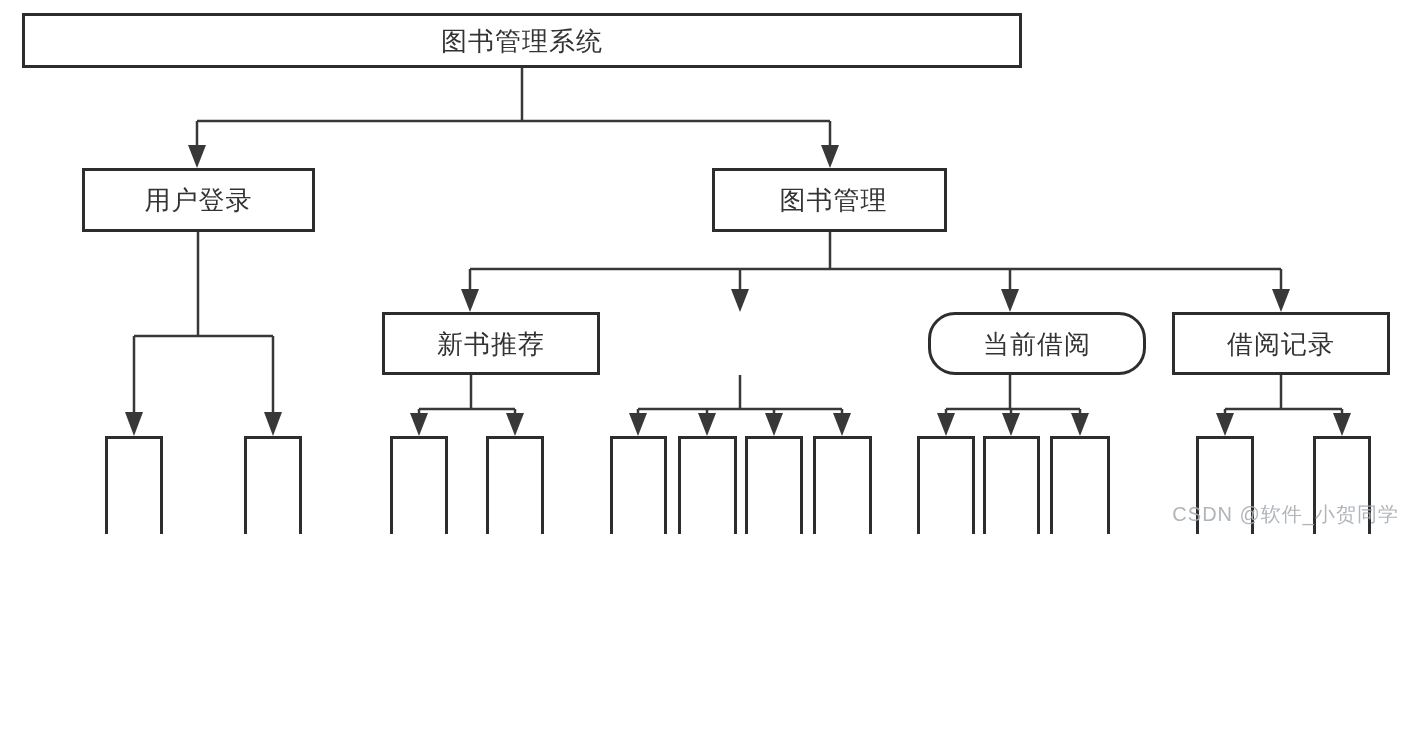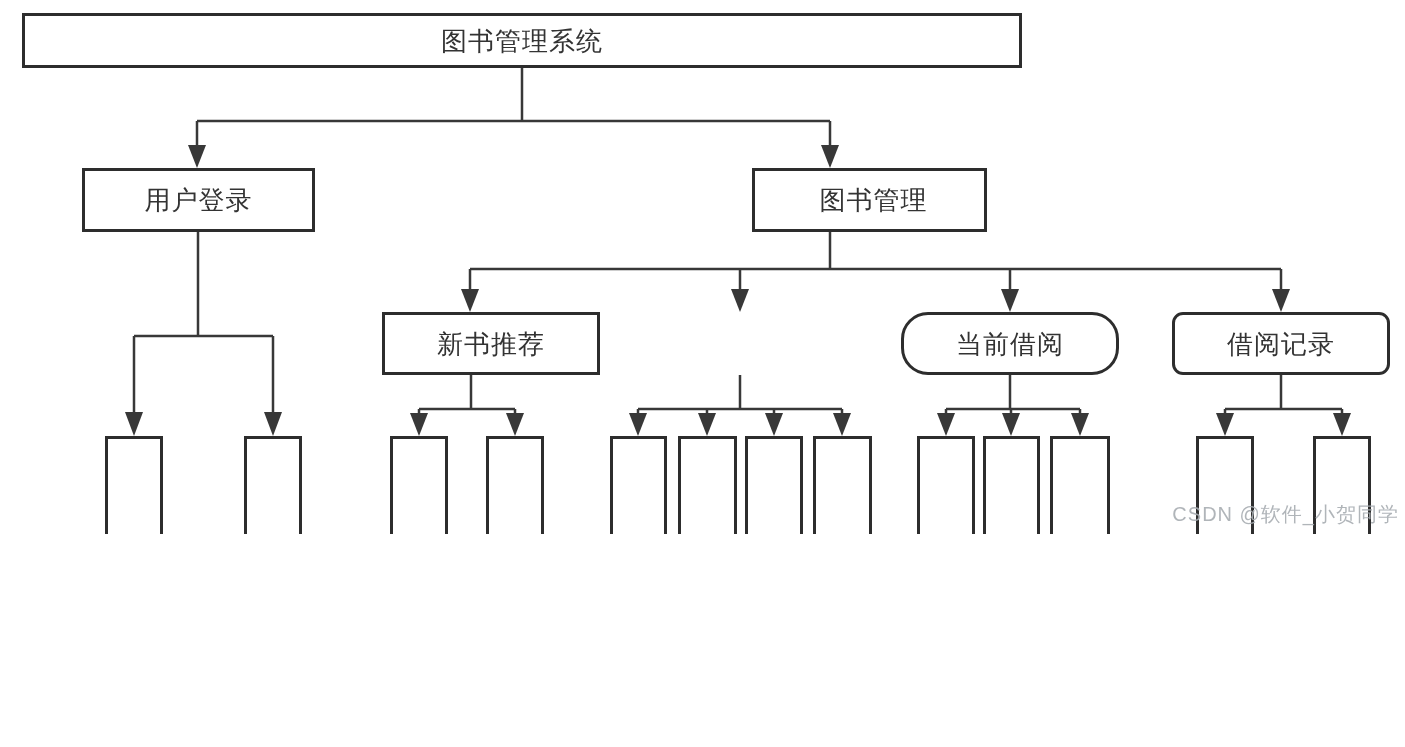--- a/index.html
+++ b/index.html
@@ -101,25 +101,25 @@
       <polygon points="1002,413 1020,413 1011,436"></polygon>
       <polygon points="1071,413 1089,413 1080,436"></polygon>
       <polygon points="1216,413 1234,413 1225,436"></polygon>
       <polygon points="1333,413 1351,413 1342,436"></polygon>
     </g>
   </svg>
 
   <div class="node" style="left:22px; top:13px; width:1000px; height:55px;">图书管理系统</div>
 
   <div class="node" style="left:82px; top:168px; width:233px; height:64px;">用户登录</div>
-  <div class="node" style="left:752px; top:168px; width:235px; height:64px;padding-left:8px;">图书管理</div>
+  <div class="node" style="left:712px; top:168px; width:235px; height:64px;padding-left:8px;">图书管理</div>
 
   <div class="node" style="left:362px; top:312px; width:218px; height:63px;margin-left:20px;">新书推荐</div>
-  <div class="node" style="left:901px; top:312px; width:218px; height:63px;border-radius:27px;">当前借阅</div>
-  <div class="node" style="left:1172px; top:312px; width:218px; height:63px;border-radius:11px;">借阅记录</div>
+  <div class="node" style="left:928px; top:312px; width:218px; height:63px;border-radius:27px;">当前借阅</div>
+  <div class="node" style="left:1172px; top:312px; width:218px; height:63px;">借阅记录</div>
 
   <div class="node vert" style="left:105px; top:436px; width:58px; height:300px;">用户登录</div>
   <div class="node vert" style="left:244px; top:436px; width:58px; height:300px;">注销登录</div>
 
   <div class="node vert" style="left:390px; top:436px; width:58px; height:300px;">查询图书</div>
   <div class="node vert" style="left:486px; top:436px; width:58px; height:300px;">借阅图书</div>
 
   <div class="node vert" style="left:610px; top:436px; width:57px; height:300px;">查询图书</div>
   <div class="node vert" style="left:678px; top:436px; width:59px; height:300px;">新增图书（管理员）</div>
   <div class="node vert" style="left:745px; top:436px; width:58px; height:300px;">编辑图书（管理员）</div>

